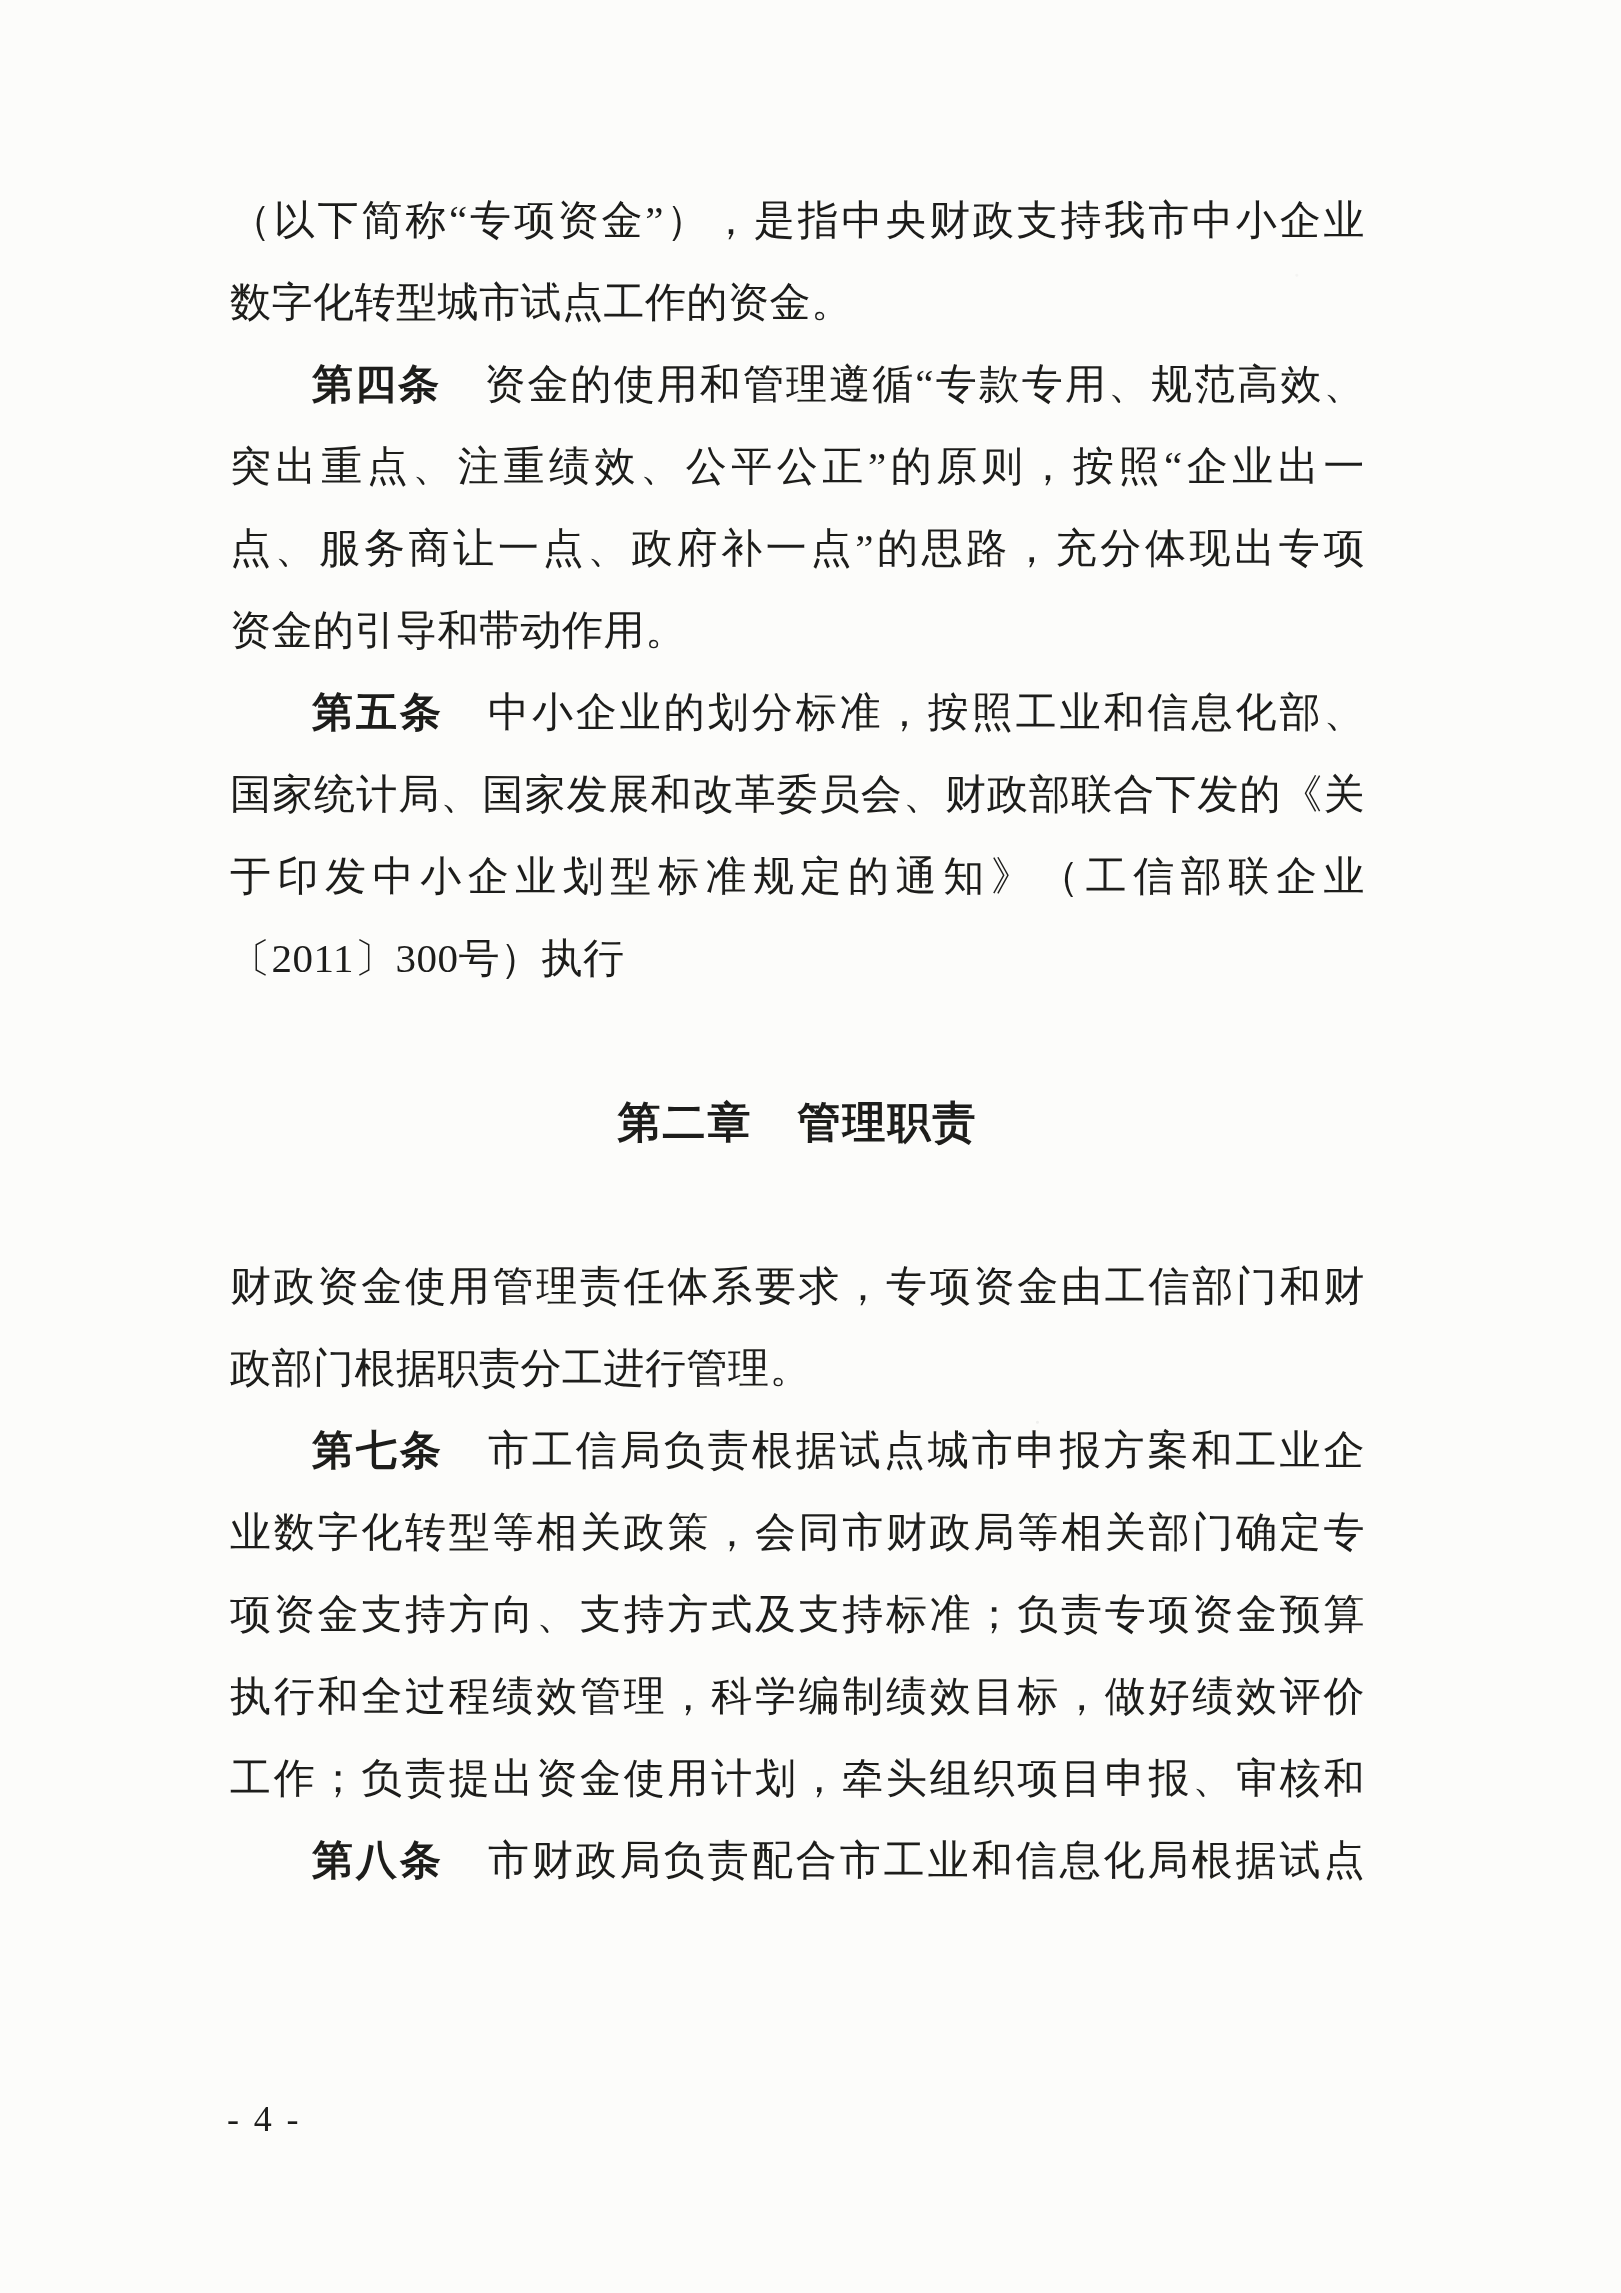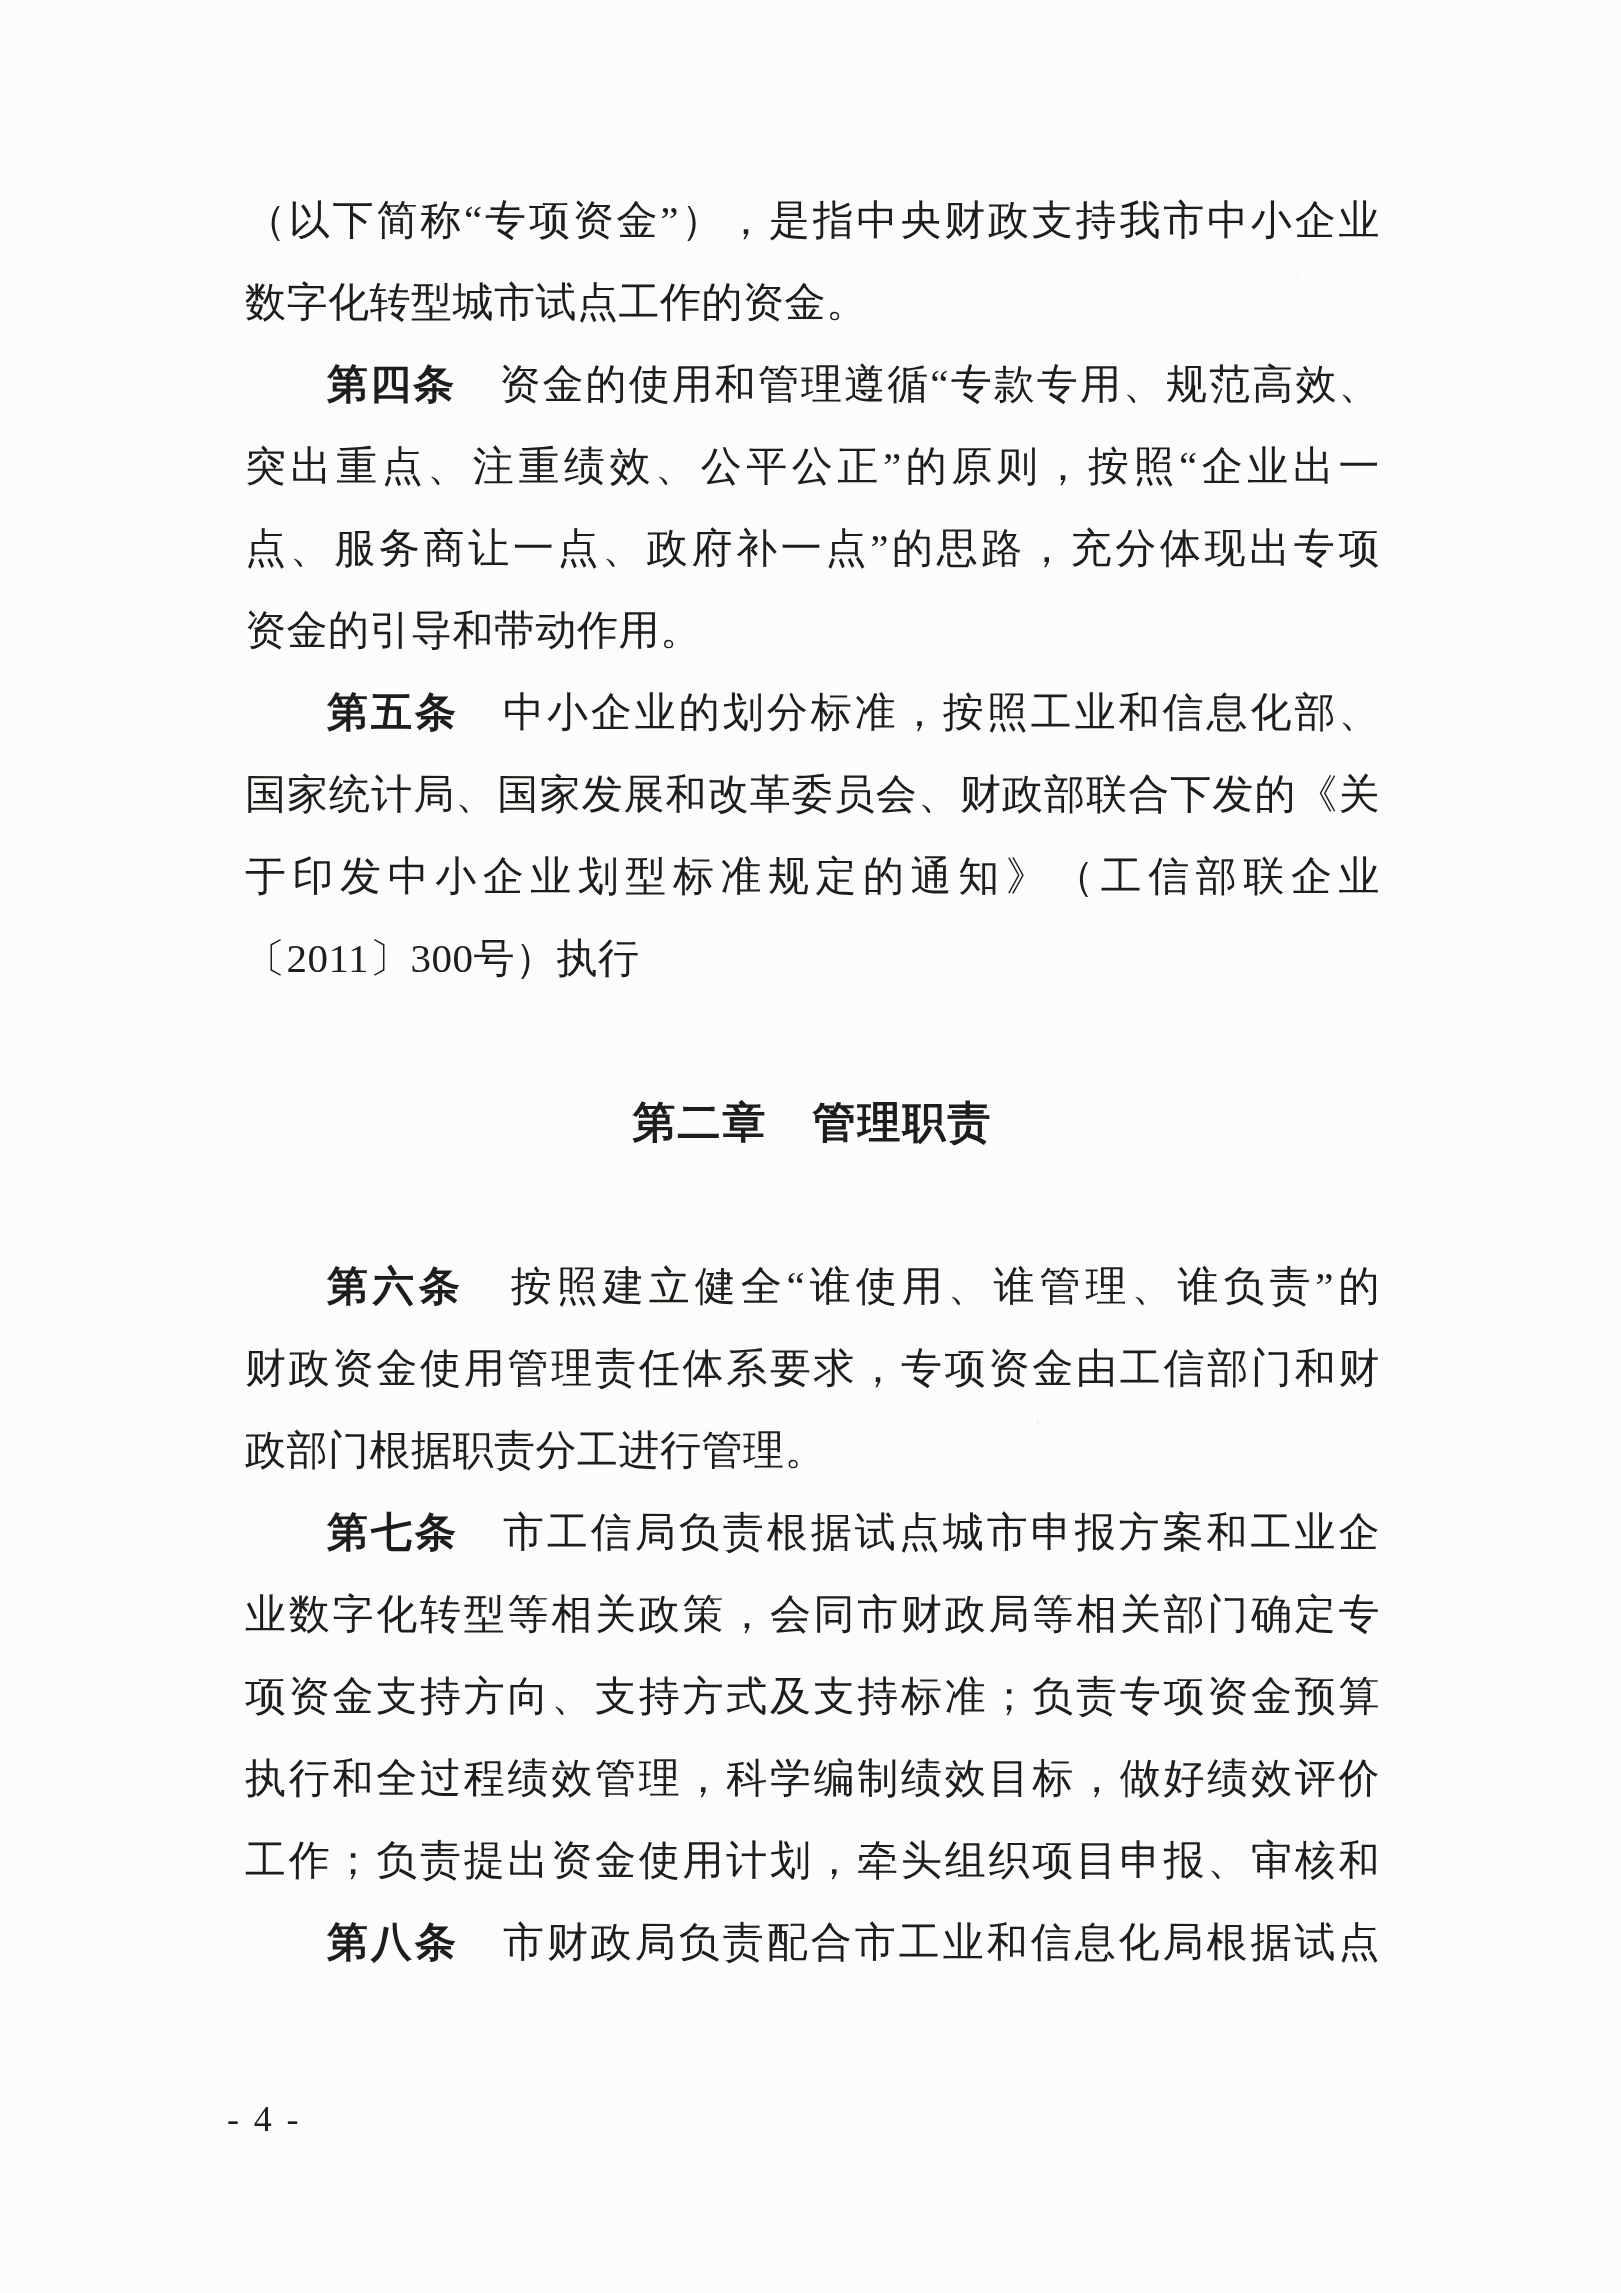--- a/index.html
+++ b/index.html
@@ -17,21 +17,21 @@
     font-family: "Liberation Serif", serif;
     overflow: hidden;
     
     background-image:
       radial-gradient(circle at 64% 62%, rgba(0,0,0,0.05) 1px, transparent 2px),
       radial-gradient(circle at 38% 27%, rgba(0,0,0,0.04) 1px, transparent 2px),
       radial-gradient(circle at 80% 12%, rgba(0,0,0,0.03) 1px, transparent 2px);
   }
   .text-block {
     position: absolute;
-    left: 245px;
+    left: 230px;
     top: 179px;
     width: 1135px;
   }
   .line {
     height: 82px;
     line-height: 82px;
     font-size: 41px;
     white-space: nowrap;
     letter-spacing: 0.5px;
   }
@@ -75,21 +75,20 @@
       <div class="line text fill"><span>突出重点、注重绩效、公平公正”的原则，按照“企业出一</span></div>
       <div class="line text fill"><span>点、服务商让一点、政府补一点”的思路，充分体现出专项</span></div>
       <div class="line text"><span>资金的引导和带动作用。</span></div>
       <div class="line text fill indent"><span class="bold-term">第五条</span><span>　中小企业的划分标准，按照工业和信息化部、</span></div>
       <div class="line text fill"><span>国家统计局、国家发展和改革委员会、财政部联合下发的《关</span></div>
       <div class="line text fill"><span>于印发中小企业划型标准规定的通知》（工信部联企业</span></div>
       <div class="line text"><span>〔2011〕300号）执行</span></div>
       <div class="line blank"></div>
       <div class="line heading"><span>第二章　管理职责</span></div>
       <div class="line blank"></div>
-      <div class="line text fill indent"><span class="bold-term">第六条</span><span>　按照建立健全“谁使用、谁管理、谁负责”的</span></div>
       <div class="line text fill"><span>财政资金使用管理责任体系要求，专项资金由工信部门和财</span></div>
       <div class="line text"><span>政部门根据职责分工进行管理。</span></div>
       <div class="line text fill indent"><span class="bold-term">第七条</span><span>　市工信局负责根据试点城市申报方案和工业企</span></div>
       <div class="line text fill"><span>业数字化转型等相关政策，会同市财政局等相关部门确定专</span></div>
       <div class="line text fill"><span>项资金支持方向、支持方式及支持标准；负责专项资金预算</span></div>
       <div class="line text fill"><span>执行和全过程绩效管理，科学编制绩效目标，做好绩效评价</span></div>
       <div class="line text fill"><span>工作；负责提出资金使用计划，牵头组织项目申报、审核和</span></div>
       <div class="line text fill indent"><span class="bold-term">第八条</span><span>　市财政局负责配合市工业和信息化局根据试点</span></div>
     </div>
   <div class="page-number">- 4 -</div>

